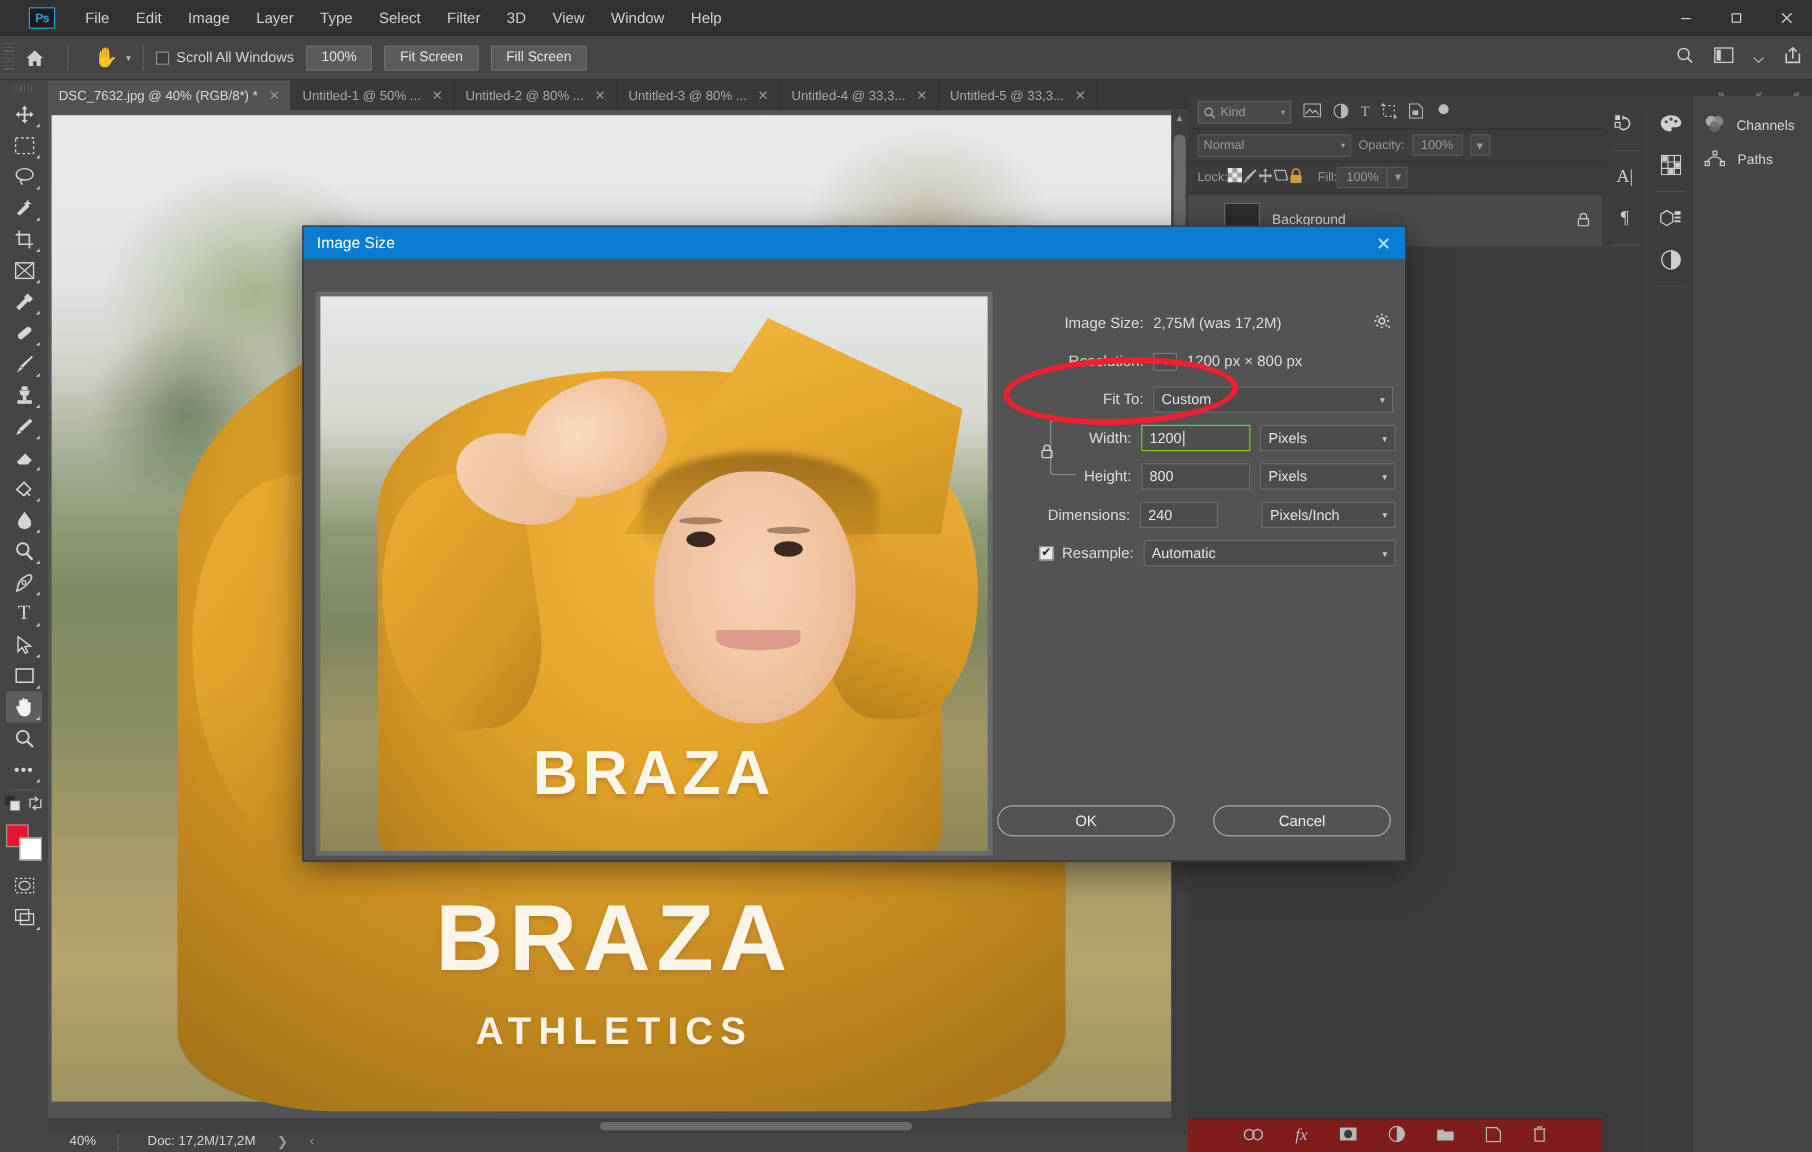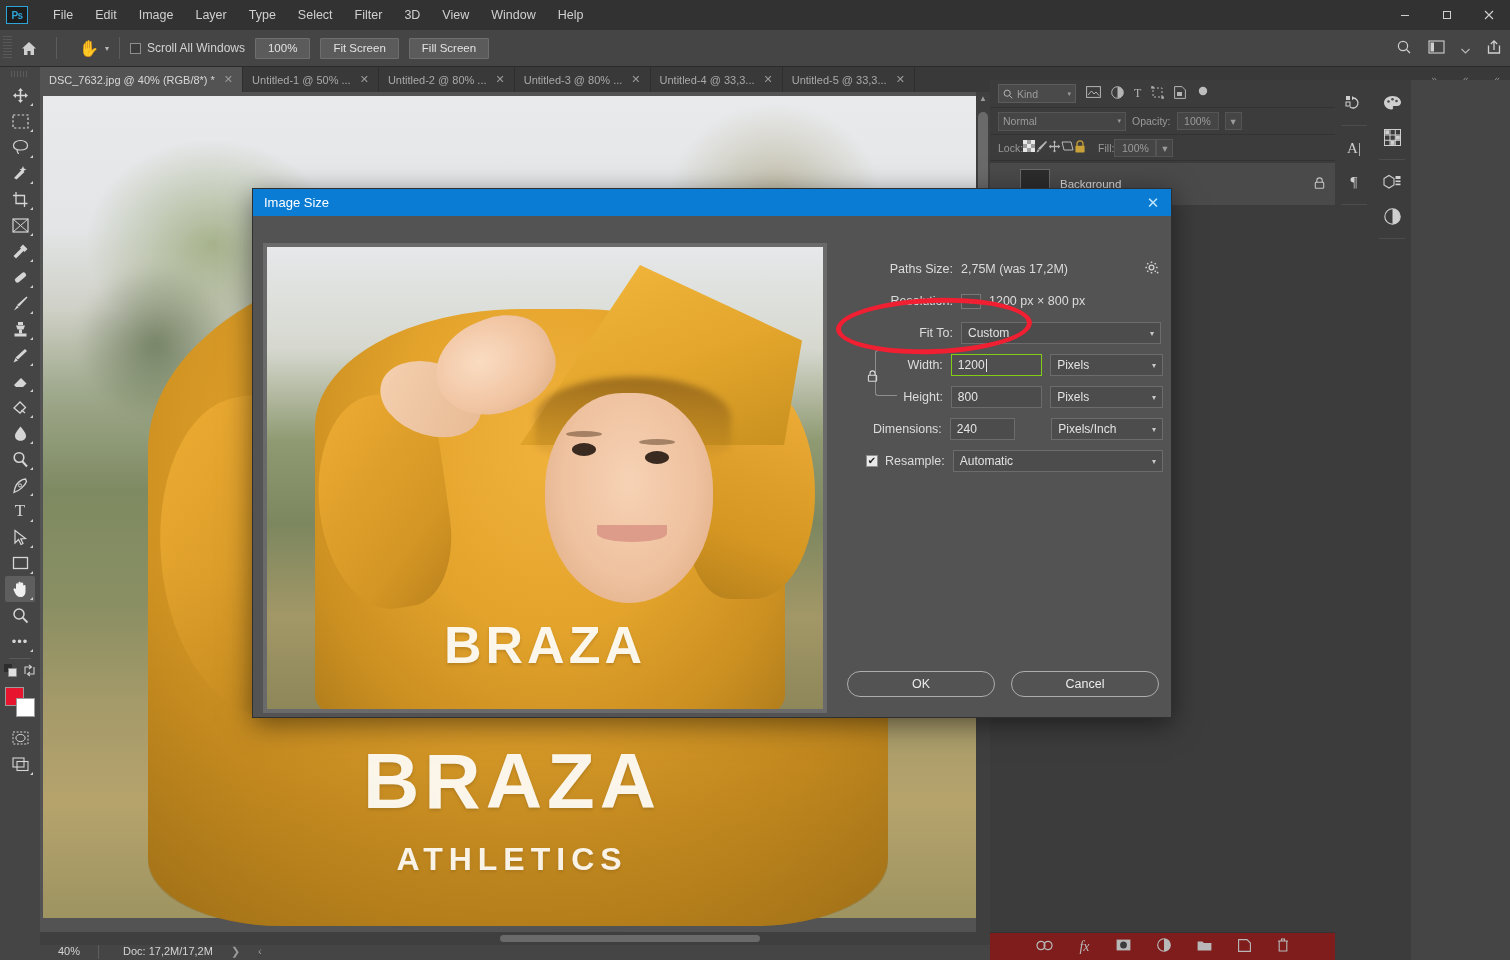--- a/index.html
+++ b/index.html
@@ -10,21 +10,21 @@
     -webkit-font-smoothing:antialiased;
   }
   #app { position:relative; width:1510px; height:960px; background:#535353; }
 
   
   .menubar{
     position:absolute; left:0; top:0; width:1510px; height:30px;
     background:#323232; display:flex; align-items:center;
   }
   .ps-logo{
-    width:22px;height:18px;margin-left:6px;margin-right:14px;
+    width:22px;height:18px;margin-left:24px;margin-right:14px;
     border:1px solid #2ea4d8; color:#2ea4d8; font-size:10px; font-weight:bold;
     display:flex;align-items:center;justify-content:center; background:#1d1d1d;
     letter-spacing:-.5px;
   }
   .menu-item{
     color:#d0d0d0; font-size:12.5px; padding:0 11px; height:30px;
     display:flex;align-items:center; cursor:default;
   }
   .wincontrols{ position:absolute; right:0; top:0; display:flex; height:30px; }
   .winbtn{
@@ -336,21 +336,21 @@
   .caretbar{ display:inline-block;width:1px;height:13px;background:#e6e6e6;margin-left:1px; }
   .chain{
     position:absolute;left:22px;top:-2px;width:22px;height:46px;
     border:1px solid #8e8e8e;border-right:none;border-radius:3px 0 0 3px;
   }
   .chain-ic{ position:absolute;left:14px;top:18px;color:#d9d9d9;font-size:11px; }
   .resample-chk{
     width:12px;height:12px;background:#e9e9e9;border:1px solid #8f8f8f;margin-right:7px;
     display:flex;align-items:center;justify-content:center;color:#1f1f1f;font-size:10px;line-height:10px;
   }
-  .dlg-buttons{ position:absolute;right:12px;bottom:22px;display:flex;gap:16px; }
+  .dlg-buttons{ position:absolute;right:12px;bottom:22px;display:flex;gap:32px; }
   .dlg-btn{
     width:148px;height:26px;border:1px solid #adadad;border-radius:13px;background:#535353;
     color:#ececec;font-size:12.5px;display:flex;align-items:center;justify-content:center;
   }
   .annot{
     position:absolute;left:836px;top:298px;width:196px;height:56px;
     border:5px solid #f01f32;border-radius:50%;pointer-events:none;transform:rotate(-2deg);
   }
 </style>
 </head>
@@ -829,20 +829,39 @@
           </svg>
         </div>
       <div class="ric">
           <svg width="17" height="17" viewBox="0 0 17 17">
             <circle cx="8.5" cy="8.5" r="7.7" fill="none" stroke="#cfcfcf" stroke-width="1.1"></circle>
             <path d="M8.5 .8 A7.7 7.7 0 0 1 8.5 16.2 Z" fill="#cfcfcf"></path>
           </svg>
         </div>
       <div class="rsep"></div>
     </div>
+    <div class="dock-items">
+      <div class="dock-item">
+        <span><svg width="18" height="15" viewBox="0 0 18 15">
+              <circle cx="6" cy="5" r="4.5" fill="#bdbdbd" opacity=".85"></circle>
+              <circle cx="11.6" cy="5" r="4.5" fill="#8f8f8f" opacity=".85"></circle>
+              <circle cx="8.8" cy="9.6" r="4.5" fill="#6d6d6d" opacity=".85"></circle>
+            </svg></span>
+        <span>Channels</span>
+      </div>
+      <div class="dock-item">
+        <span><svg width="19" height="15" viewBox="0 0 19 15">
+              <path d="M3 11 C3 4 15 4 15 11" fill="none" stroke="#cfcfcf" stroke-width="1.1"></path>
+              <rect x="1" y="9.5" width="3.4" height="3.4" fill="none" stroke="#cfcfcf"></rect>
+              <rect x="13.6" y="9.5" width="3.4" height="3.4" fill="none" stroke="#cfcfcf"></rect>
+              <rect x="7.6" y="1" width="3" height="3" fill="none" stroke="#cfcfcf"></rect>
+            </svg></span>
+        <span>Paths</span>
+      </div>
+    </div>
   </div>
 
   <div class="dialog">
     <div class="dlg-title">
       <span class="t">Image Size</span>
       <span class="dlg-close">✕</span>
     </div>
     <div class="dlg-body">
 
       <div class="preview-frame">
@@ -860,21 +879,21 @@
           <div class="pv pv-mouth"></div>
           <div class="pv pv-forearm"></div>
           <div class="pv pv-hand"></div>
           <div class="pv pv-t1">BRAZA</div>
         </div>
       </div>
 
       <div class="form">
 
         <div class="frow">
-          <div class="flabel">Paths Size:</div>
+          <div class="flabel">Image Size:</div>
           <div class="fval">2,75M (was 17,2M)</div>
           <div class="gear">
             <svg width="14" height="14" viewBox="0 0 14 14">
                 <circle cx="6.5" cy="6.5" r="2.4" fill="none" stroke="#d0d0d0" stroke-width="1.3"></circle>
                 <path d="M6.5 .4 V2 M6.5 11 V12.6 M.4 6.5 H2 M11 6.5 H12.6 M2.2 2.2 L3.3 3.3 M9.7 9.7 L10.8 10.8 M10.8 2.2 L9.7 3.3 M3.3 9.7 L2.2 10.8" stroke="#d0d0d0" stroke-width="1.6"></path>
                 <circle cx="12.6" cy="11.6" r=".9" fill="#d0d0d0"></circle>
               </svg>
           </div>
         </div>
 

